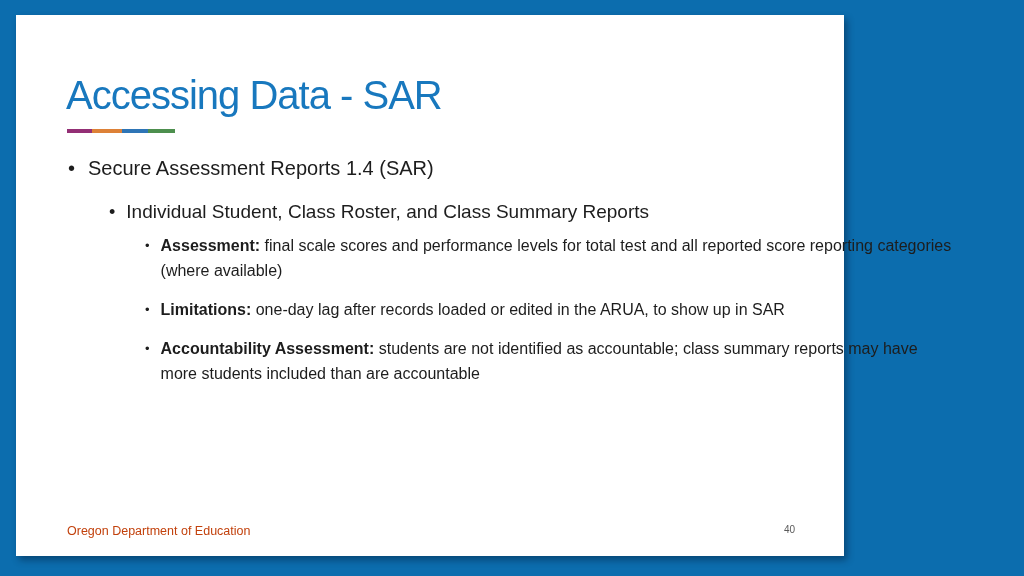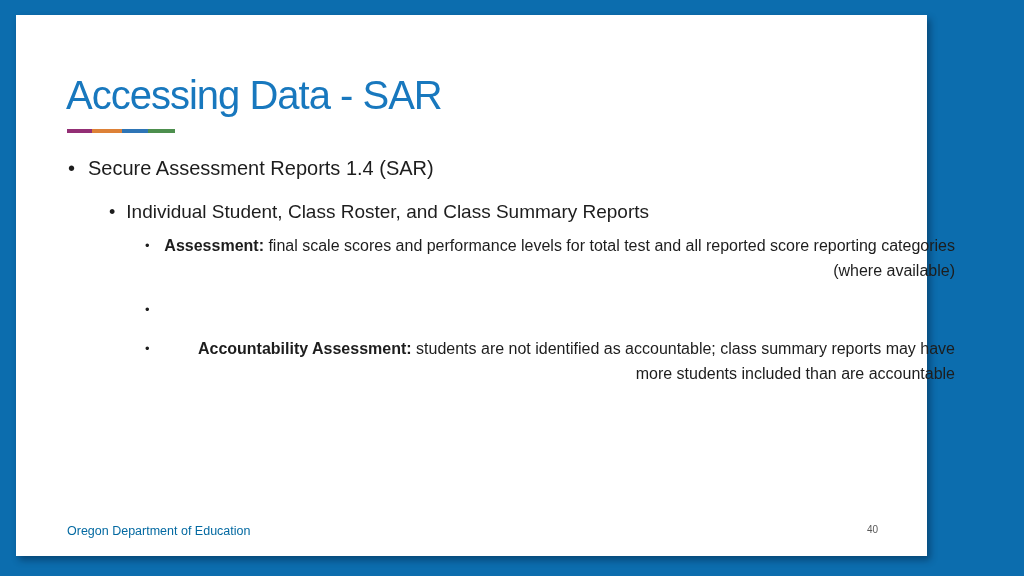--- a/index.html
+++ b/index.html
@@ -9,24 +9,23 @@
     font-family: "Liberation Sans", sans-serif;
   }
   .bg {
     position: relative;
     width: 1024px; height: 576px;
     background: #0c6dae;
   }
   .slide {
     position: absolute;
     left: 16px; top: 15px;
-    width: 911px; height: 541px;
+    width: 828px; height: 541px;
     background: #ffffff;
     box-shadow: 3px 4px 7px rgba(0, 25, 50, 0.45);
-    text-align: right;
   }
   .title {
     position: absolute;
     left: 50px; top: 58px;
     font-size: 40px;
     line-height: 1.1;
     font-weight: 400;
     letter-spacing: -1px;
     color: #1878be;
     white-space: nowrap;
@@ -66,21 +65,21 @@
   }
   .l3 .dot { font-size: 13px; margin-right: 11px; line-height: 25px; }
   .l3.a { top: 218px; }
   .l3.b { top: 282px; }
   .l3.c { top: 321px; }
   .lead { font-weight: 700; }
   .footer-left {
     position: absolute;
     left: 51px; top: 509px;
     font-size: 12.5px;
-    color: #0369a1;
+    color: #c2410c;
   }
   .footer-page {
     position: absolute;
     right: 49px; top: 509px;
     font-size: 10px;
     color: #595959;
   }
 </style>
 </head>
 <body>
@@ -107,20 +106,21 @@
       <span>Individual Student, Class Roster, and Class Summary Reports</span>
     </div>
 
     <div class="bullet l3 a">
       <span class="dot">•</span>
       <span><span class="lead">Assessment:</span><span> final scale scores and performance levels for total test and all reported score reporting categories (where available)</span></span>
     </div>
 
     <div class="bullet l3 b">
       <span class="dot">•</span>
+      <span><span class="lead">Limitations:</span><span> one-day lag after records loaded or edited in the ARUA, to show up in SAR</span></span>
     </div>
 
     <div class="bullet l3 c">
       <span class="dot">•</span>
       <span><span class="lead">Accountability Assessment:</span><span> students are not identified as accountable; class summary reports may have more students included than are accountable</span></span>
     </div>
 
     <div class="footer-left">Oregon Department of Education</div>
     <div class="footer-page">40</div>
 

